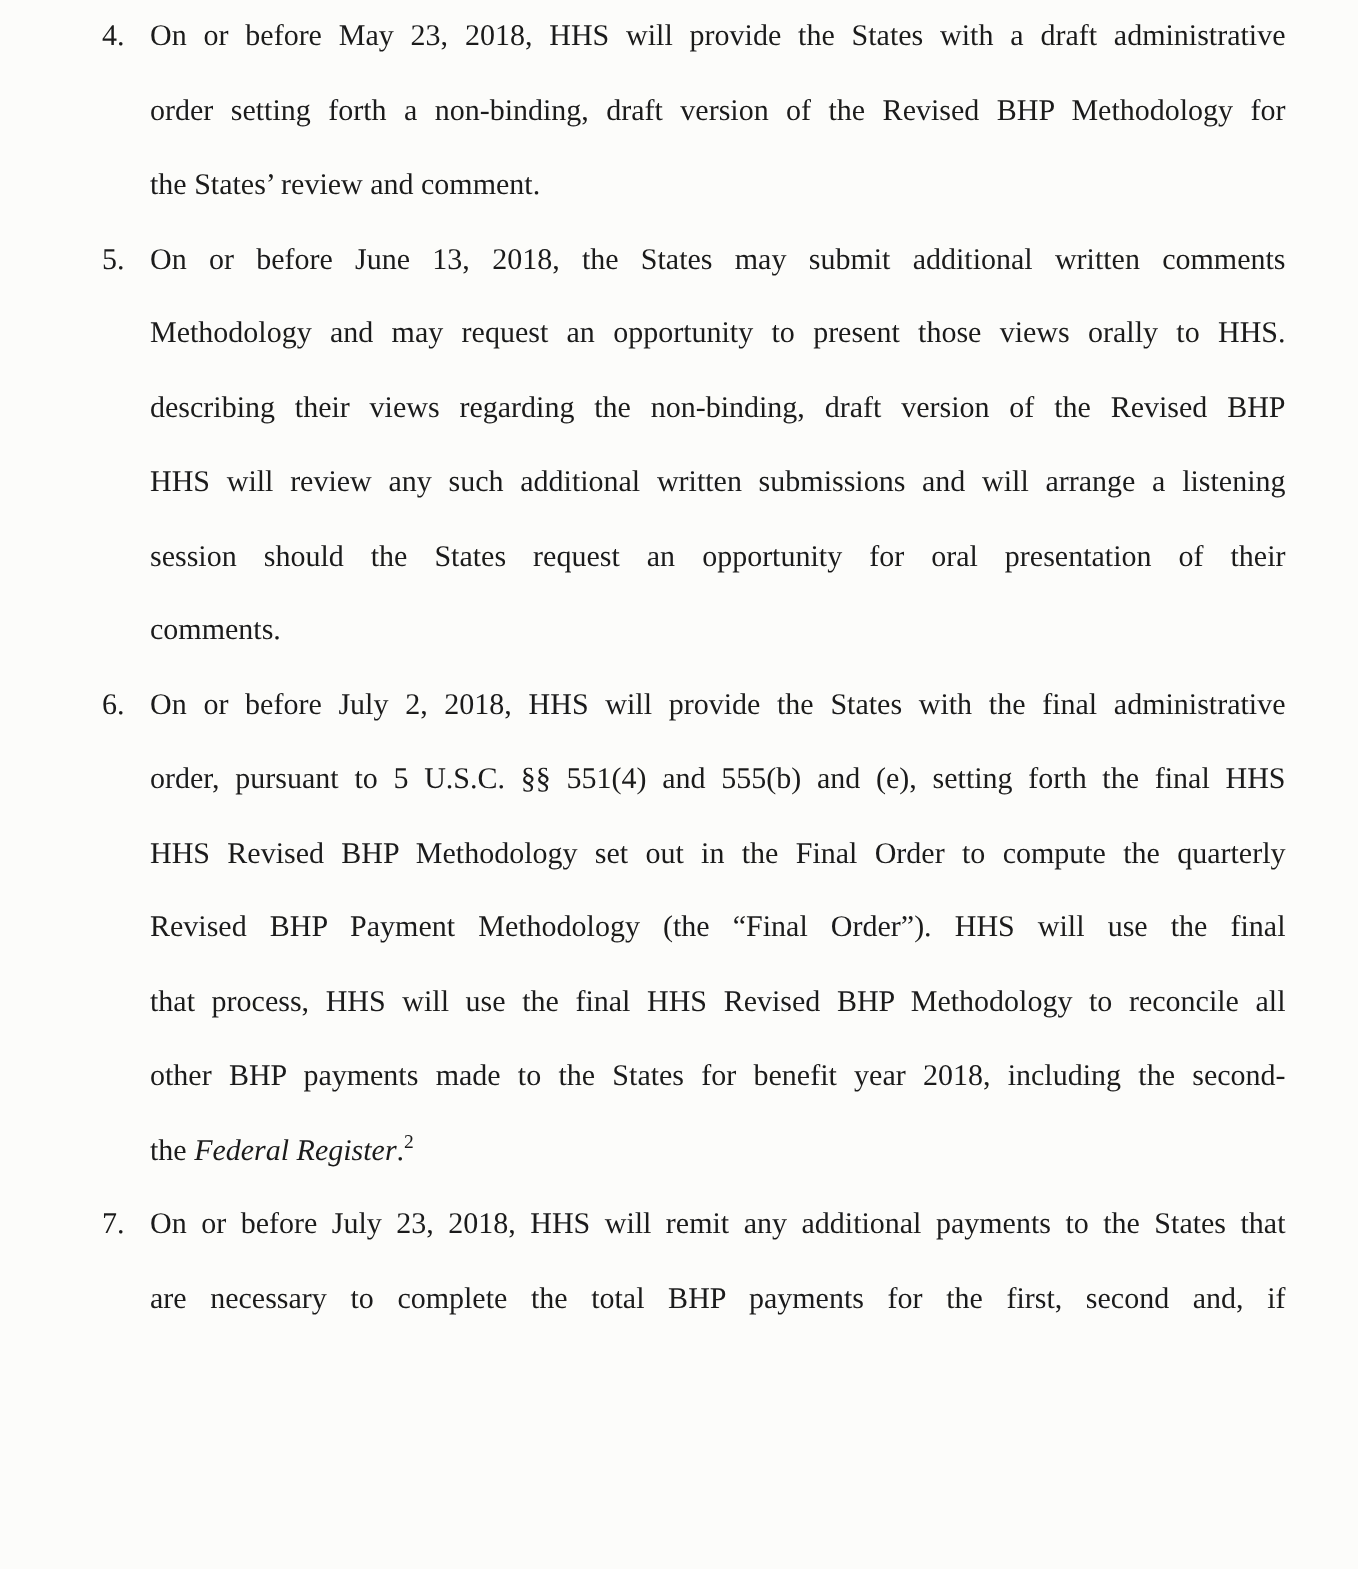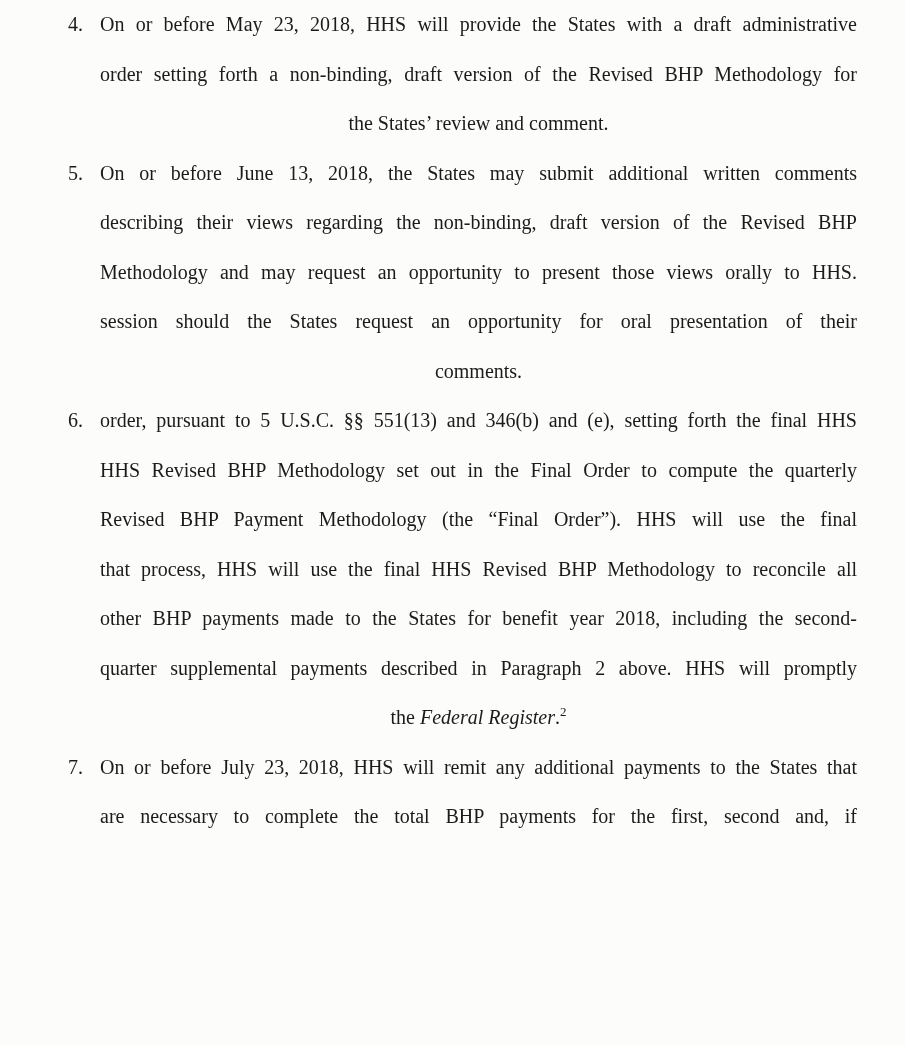--- a/index.html
+++ b/index.html
@@ -36,21 +36,20 @@
     width: 32px;
     line-height: 49.5px;
   }
   .body {
     flex: 1;
     min-width: 0;
   }
   .line {
     line-height: 49.5px;
     white-space: normal;
-    text-align: center;
   }
   .just {
     text-align: justify;
     text-align-last: justify;
   }
   .line em {
   }
   .line sup {
     font-size: 13px;
     line-height: 0;
@@ -69,36 +68,37 @@
         <div class="line just">On or before May 23, 2018, HHS will provide the States with a draft administrative</div>
         <div class="line just">order setting forth a non-binding, draft version of the Revised BHP Methodology for</div>
         <div class="line">the States’ review and comment.</div>
       </div>
     </div>
 
     <div class="item">
       <div class="num">5.</div>
       <div class="body">
         <div class="line just">On or before June 13, 2018, the States may submit additional written comments</div>
+        <div class="line just">Methodology and may request an opportunity to present those views orally to HHS.</div>
         <div class="line just">describing their views regarding the non-binding, draft version of the Revised BHP</div>
-        <div class="line just">Methodology and may request an opportunity to present those views orally to HHS.</div>
+        <div class="line just">HHS will review any such additional written submissions and will arrange a listening</div>
         <div class="line just">session should the States request an opportunity for oral presentation of their</div>
         <div class="line">comments.</div>
       </div>
     </div>
 
     <div class="item">
       <div class="num">6.</div>
       <div class="body">
-        <div class="line just">order, pursuant to 5 U.S.C. §§ 551(13) and 346(b) and (e), setting forth the final HHS</div>
+        <div class="line just">On or before July 2, 2018, HHS will provide the States with the final administrative</div>
+        <div class="line just">order, pursuant to 5 U.S.C. §§ 551(4) and 555(b) and (e), setting forth the final HHS</div>
         <div class="line just">HHS Revised BHP Methodology set out in the Final Order to compute the quarterly</div>
         <div class="line just">Revised BHP Payment Methodology (the “Final Order”).  HHS will use the final</div>
         <div class="line just">that process, HHS will use the final HHS Revised BHP Methodology to reconcile all</div>
         <div class="line just">other BHP payments made to the States for benefit year 2018, including the second-</div>
-        <div class="line just">quarter supplemental payments described in Paragraph 2 above.  HHS will promptly</div>
         <div class="line"><span>the </span><em>Federal Register</em><span>.</span><sup>2</sup></div>
       </div>
     </div>
 
     <div class="item">
       <div class="num">7.</div>
       <div class="body">
         <div class="line just">On or before July 23, 2018, HHS will remit any additional payments to the States that</div>
         <div class="line just">are necessary to complete the total BHP payments for the first, second and, if</div>
       </div>

